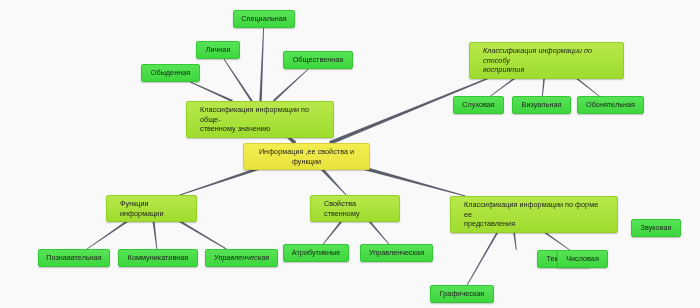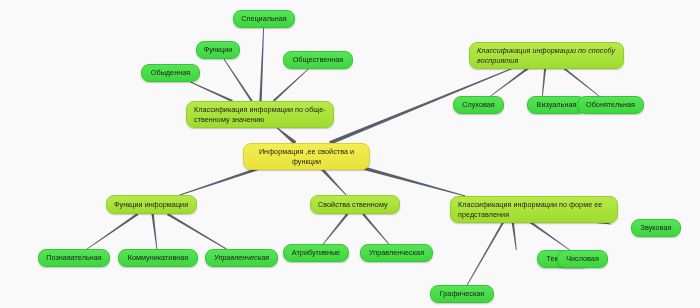--- a/index.html
+++ b/index.html
@@ -19,24 +19,24 @@
     position: absolute;
     left: 0;
     top: 0;
     width: 700px;
     height: 308px;
     pointer-events: none;
   }
   .node {
     position: absolute;
     box-sizing: border-box;
-    border-radius: 8px;
+    border-radius: 2px;
     display: flex;
     align-items: center;
-    padding: 3px 7px;
+    padding: 3px 13px;
     color: #1d1d1d;
     font-size: 7.2px;
     line-height: 1.35;
     letter-spacing: 0.05px;
     text-align: left;
     box-shadow: 0 1px 1.5px rgba(0,0,0,0.22);
     z-index: 5;
     white-space: pre-line;
   }
   .node.root {
@@ -81,27 +81,27 @@
       <polygon points="590.897001503039,222.4820745202958 610.9306389124501,224.54462235608872 611.0693610875499,223.65537764391127 591.3594087533712,219.5179254797042" fill="#5a5f6b"></polygon>
       <polygon points="511.41872926430887,221.15319169453608 515.8952660483732,250.05744688545101 516.7879022684584,249.94255311454899 513.7990925178693,220.84680830546392" fill="#5a5f6b"></polygon>
       <polygon points="528.0634216259472,221.89849048685866 569.4978173978335,250.36756429007855 570.017034087315,249.63243570992145 529.3326179780132,220.10150951314134" fill="#5a5f6b"></polygon>
       <polygon points="502.9686393219432,220.50276863845713 466.7674666422428,284.7762458873057 467.54832283144134,285.2237541126943 504.7038752979398,221.49723136154287" fill="#5a5f6b"></polygon>
     </svg>
   <div id="node-layer">
       <div class="node root" style="left: 243px; top: 143px; width: 127px; min-height: 19px;"><span>Информация ,ее свойства и функции</span></div>
       <div class="node branch" style="left: 186px; top: 101px; width: 148px; min-height: 25px;"><span>Классификация информации по обще-
 ственному значению</span></div>
       <div class="node leaf" style="left: 233px; top: 10px; width: 62px; min-height: 18px;"><span>Специальная</span></div>
-      <div class="node leaf" style="left: 196px; top: 41px; width: 44px; min-height: 18px;"><span>Функции</span></div>
+      <div class="node leaf" style="left: 196px; top: 41px; width: 44px; min-height: 18px;"><span>Личная</span></div>
       <div class="node leaf" style="left: 283px; top: 51px; width: 70px; min-height: 18px;"><span>Общественная</span></div>
       <div class="node leaf" style="left: 141px; top: 64px; width: 59px; min-height: 18px;"><span>Обыденная</span></div>
       <div class="node branch" style="left: 469px; top: 42px; width: 155px; min-height: 25px; font-style: italic;"><span>Классификация информации по способу
 восприятия</span></div>
       <div class="node leaf" style="left: 453px; top: 96px; width: 51px; min-height: 18px;"><span>Слуховая</span></div>
-      <div class="node leaf" style="left: 512px; top: 96px; width: 59px; min-height: 18px; margin-left: 15px;"><span>Визуальная</span></div>
+      <div class="node leaf" style="left: 512px; top: 96px; width: 59px; min-height: 18px;"><span>Визуальная</span></div>
       <div class="node leaf" style="left: 577px; top: 96px; width: 67px; min-height: 18px;"><span>Обонятельная</span></div>
       <div class="node branch" style="left: 106px; top: 195px; width: 91px; min-height: 19px;"><span>Функции информации</span></div>
       <div class="node leaf" style="left: 38px; top: 249px; width: 72px; min-height: 18px;"><span>Познавательная</span></div>
       <div class="node leaf" style="left: 118px; top: 249px; width: 80px; min-height: 18px;"><span>Коммуникативная</span></div>
       <div class="node leaf" style="left: 205px; top: 249px; width: 73px; min-height: 18px; font-style: italic;"><span>Управленческая</span></div>
       <div class="node branch" style="left: 310px; top: 195px; width: 90px; min-height: 19px;"><span>Свойства ственному</span></div>
       <div class="node leaf" style="left: 283px; top: 244px; width: 66px; min-height: 18px;"><span>Атрибутивные</span></div>
       <div class="node leaf" style="left: 360px; top: 244px; width: 73px; min-height: 18px;"><span>Управленческая</span></div>
       <div class="node branch" style="left: 450px; top: 196px; width: 168px; min-height: 25px;"><span>Классификация информации по форме ее
 представления</span></div>

